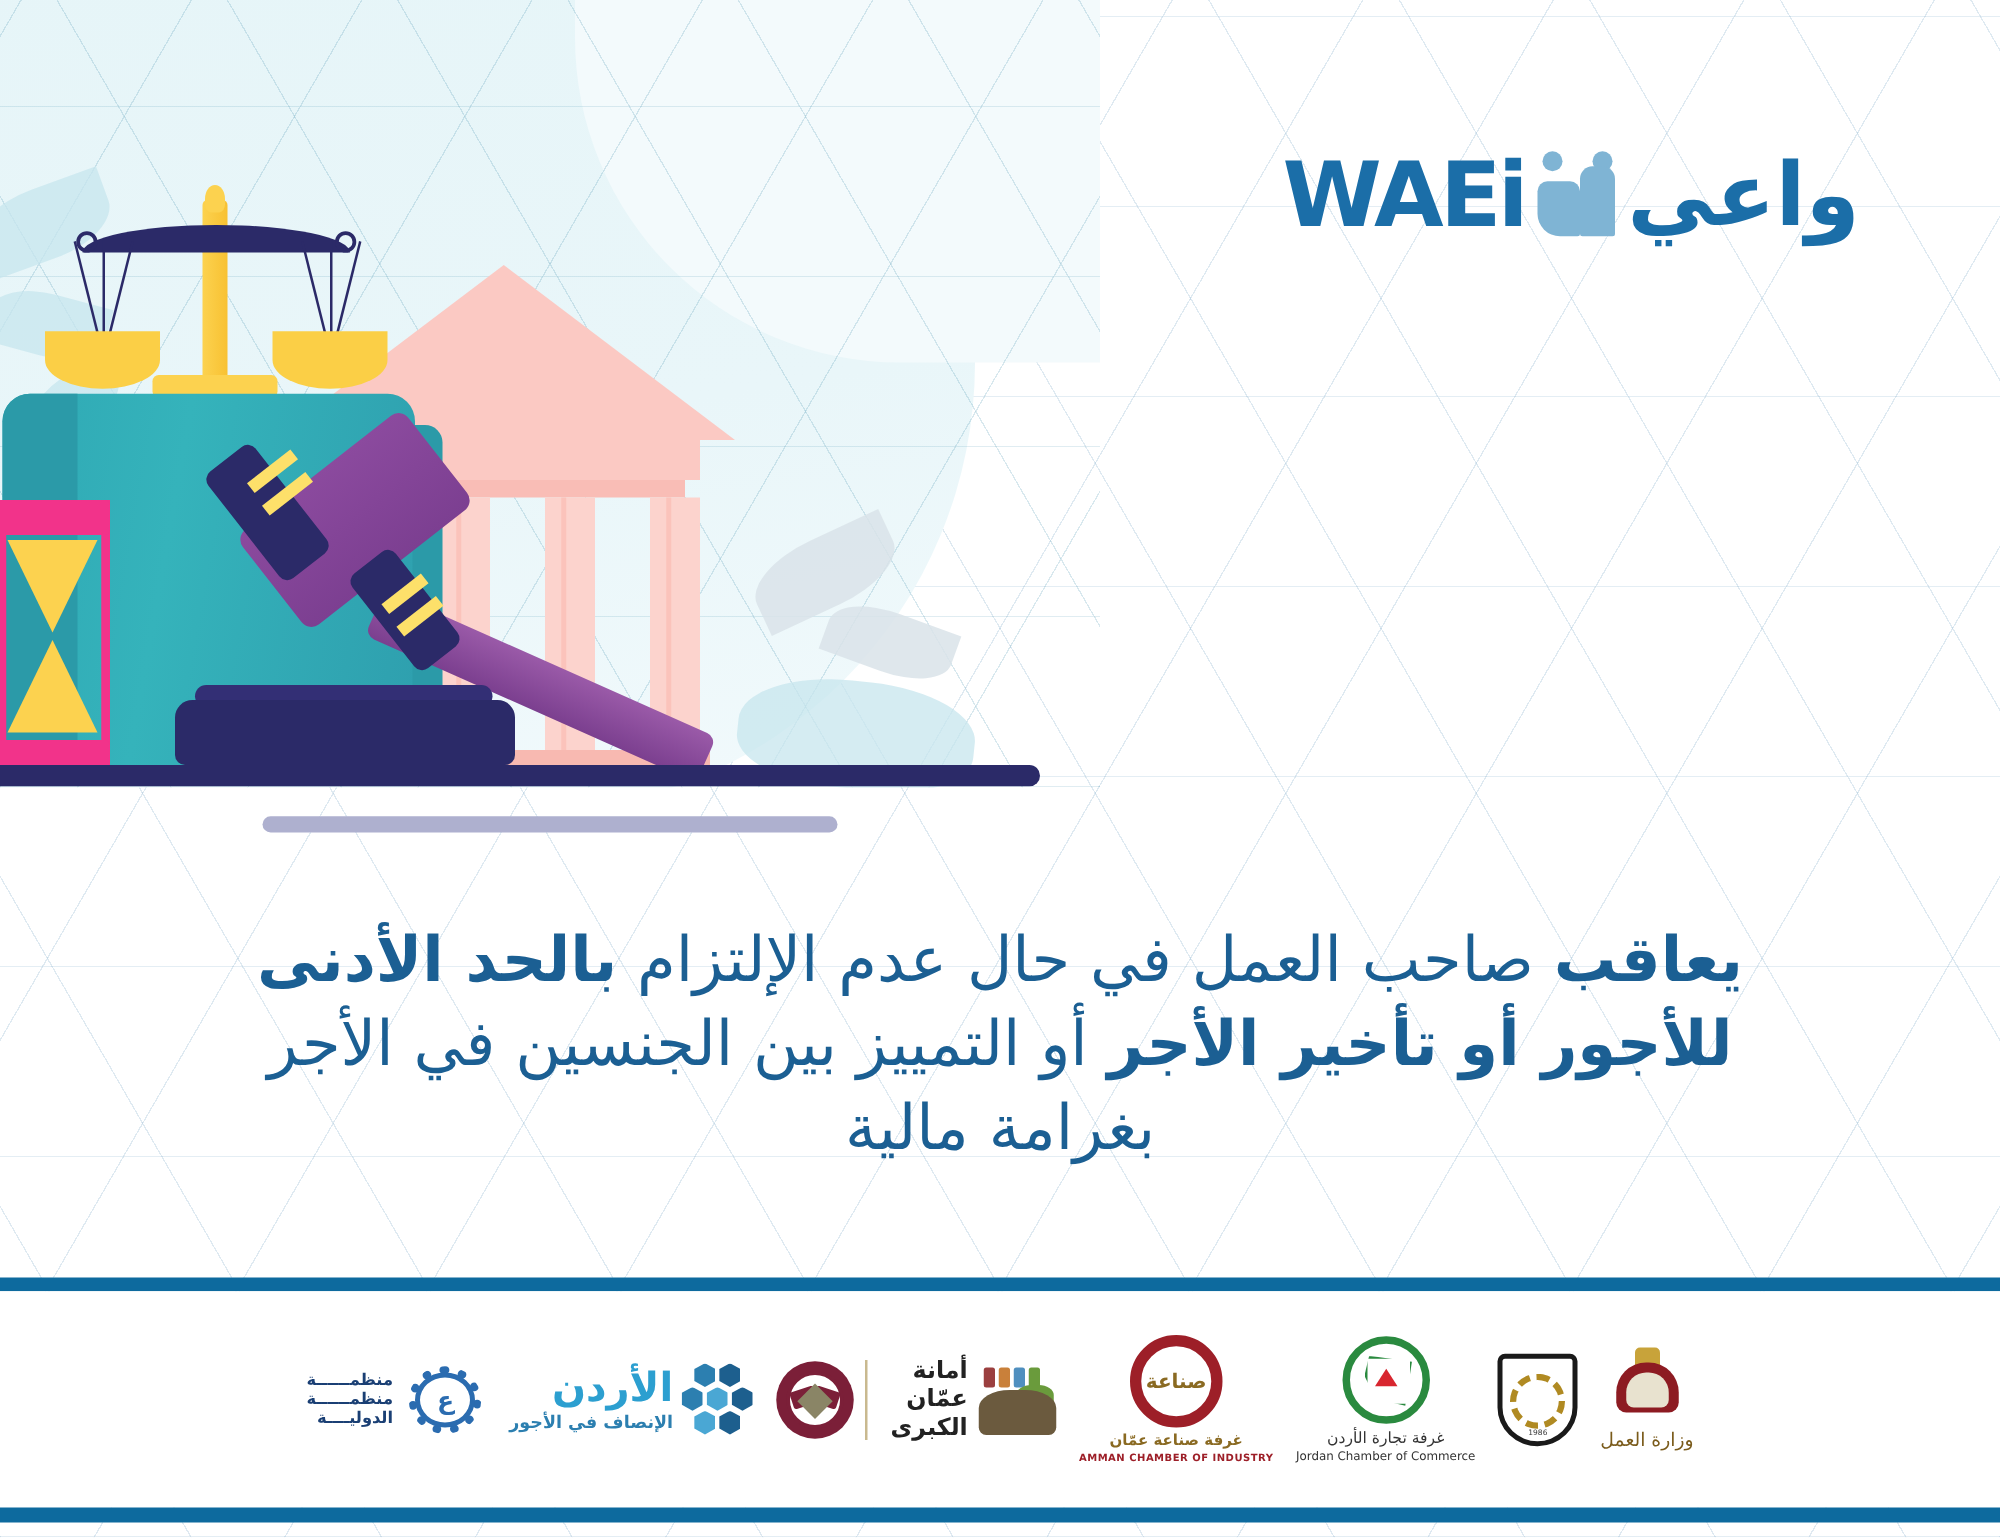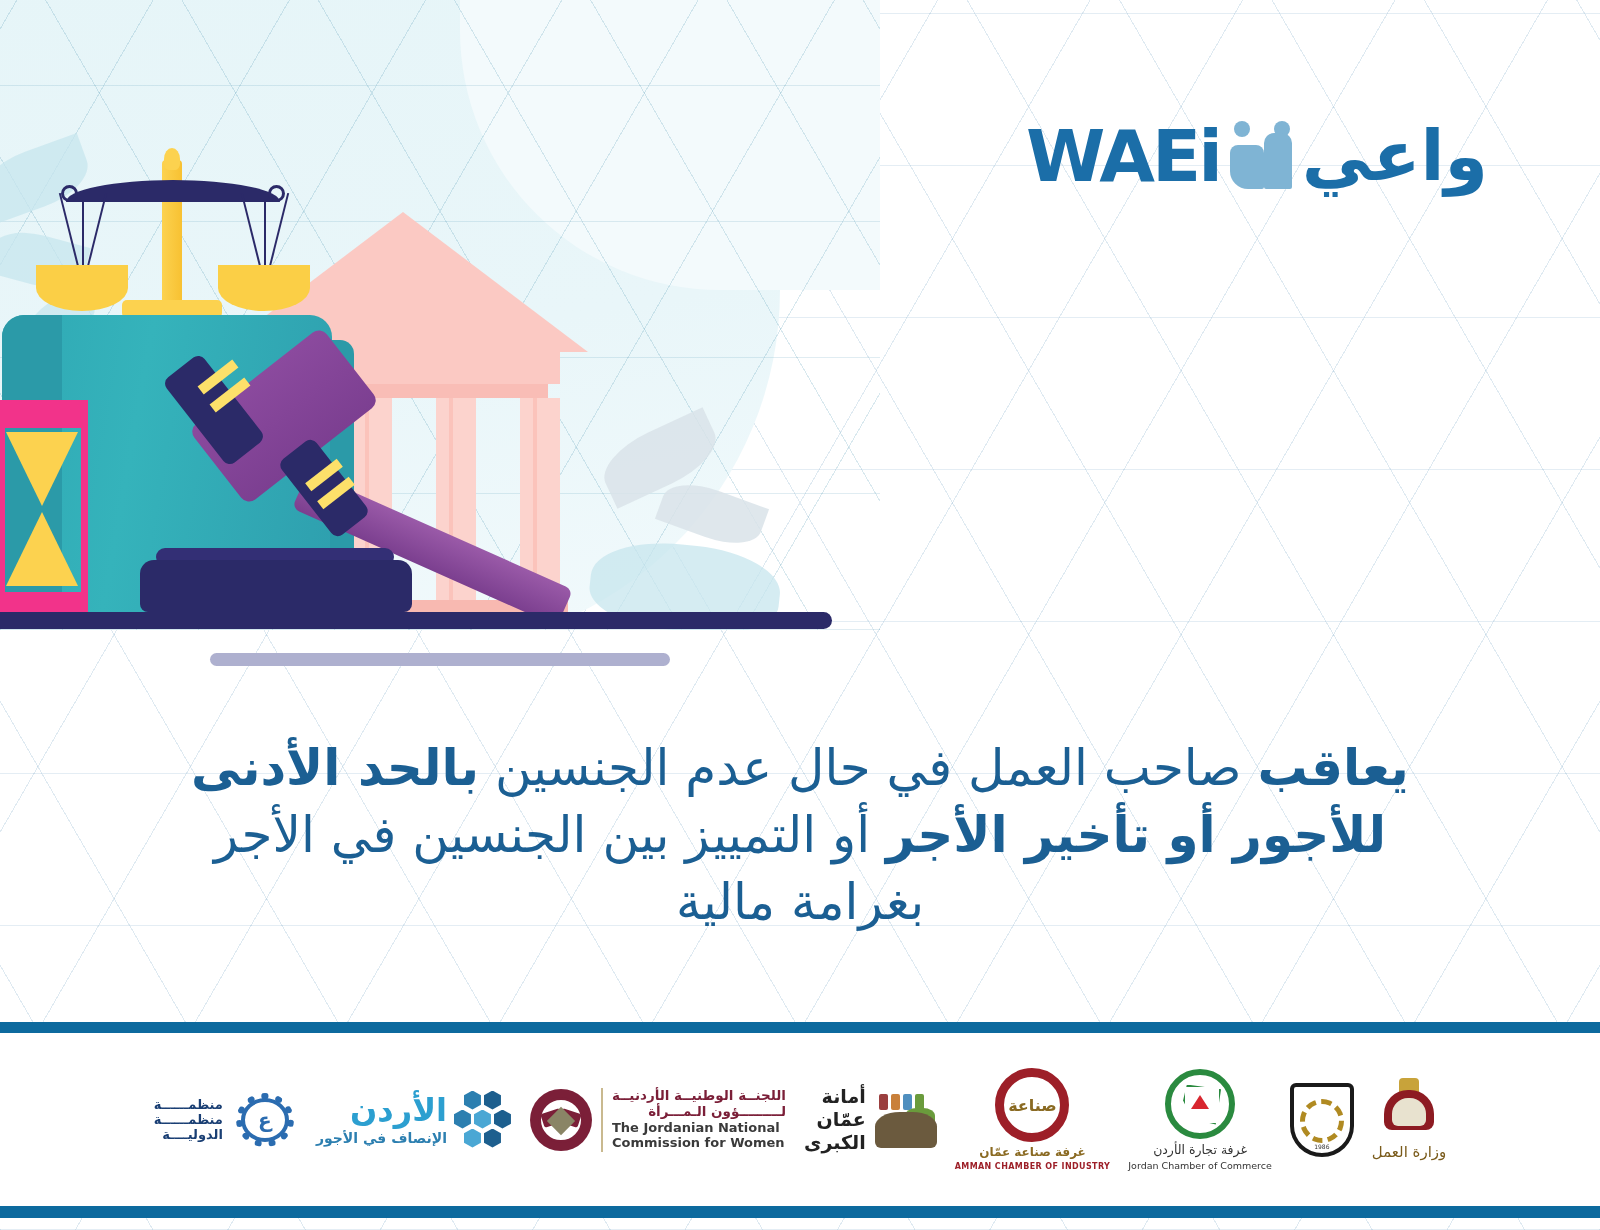--- a/index.html
+++ b/index.html
@@ -299,21 +299,21 @@
         <span class="bm-d2"></span>
       <span class="bm-a"></span>
         <span class="bm-b"></span>
     </span>
     <span class="brand-latin">WAEi</span>
   </div>
 
   <div class="divider-pill"></div>
 
   <div class="headline" id="headline" style="color: rgb(27, 95, 147);">
-      <div><b>يعاقب</b><span> صاحب العمل في حال عدم الجنسين </span><b>بالحد الأدنى</b></div>
+      <div><b>يعاقب</b><span> صاحب العمل في حال عدم الإلتزام </span><b>بالحد الأدنى</b></div>
       <div><b>للأجور أو تأخير الأجر</b><span> أو التمييز بين الجنسين في الأجر</span></div>
       <div><span>بغرامة مالية</span></div>
     </div>
 
   <div class="rule-top"></div>
 
   <div class="footer">
 
     <div class="logo">
       <div class="logo-txt ilo-ar">
@@ -345,26 +345,20 @@
     </div>
 
     <div class="logo">
       <div class="jncw-emb">
         <div class="jncw-in"></div>
         <div class="jncw-b1"></div>
           <div class="jncw-b2"></div>
         <div class="jncw-dia"></div>
       </div>
       <div class="jncw-sep"></div>
-      <div class="logo-txt">
-        <div class="jncw-ar">اللجنــة الوطنيــة الأردنيــة</div>
-        <div class="jncw-ar">لـــــــــؤون الـمـــرأة</div>
-        <div class="jncw-en">The Jordanian National</div>
-        <div class="jncw-en">Commission for Women</div>
-      </div>
     </div>
 
 
     <div class="logo">
       <div class="logo-txt gam-ar">
         <div>أمانة</div>
         <div>عمّان</div>
         <div>الكبرى</div>
       </div>
       <div class="gam-mark">

